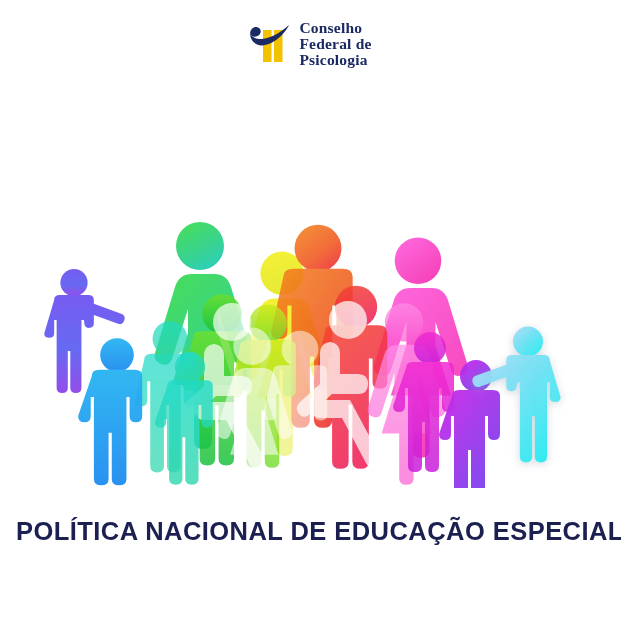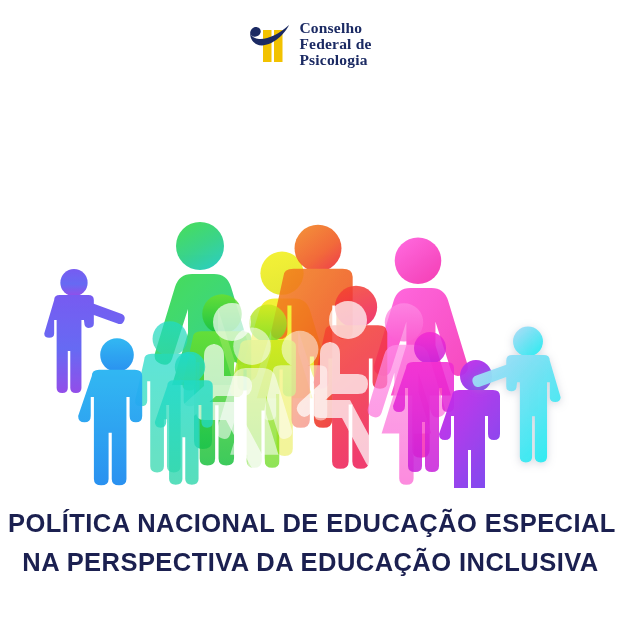--- a/index.html
+++ b/index.html
@@ -82,21 +82,21 @@
     color: #7a80a8;
     margin: 0 0 7px 0;
     white-space: nowrap;
   }
   .caption-line {
     font-family: "Liberation Sans", sans-serif;
     font-weight: bold;
     font-size: 25.5px;
     letter-spacing: 0.45px;
     color: #1b2050;
-    margin: 8px;
+    margin: 16px;
     line-height: 1.22;
     white-space: nowrap;
   }
 </style>
 </head>
 <body>
 
 <div id="poster">
 
   <div class="logo-block">
@@ -278,16 +278,15 @@
 
       <g filter="url(#softShadow)">
         <use href="#adultArmOutLeft" transform="translate(528,312) scale(0.68)" fill="url(#gLightBlue)" opacity="0.95"></use>
       </g>
 
     </svg>
   </div>
 
   <div class="caption">
     <p class="caption-line">POLÍTICA NACIONAL DE EDUCAÇÃO ESPECIAL</p>
-    <p class="caption-line">NA PERSPECTIVA DA EDUCAÇÃO INCLUSIVA</p>
   </div>
 
 </div>
 
 </body></html>

